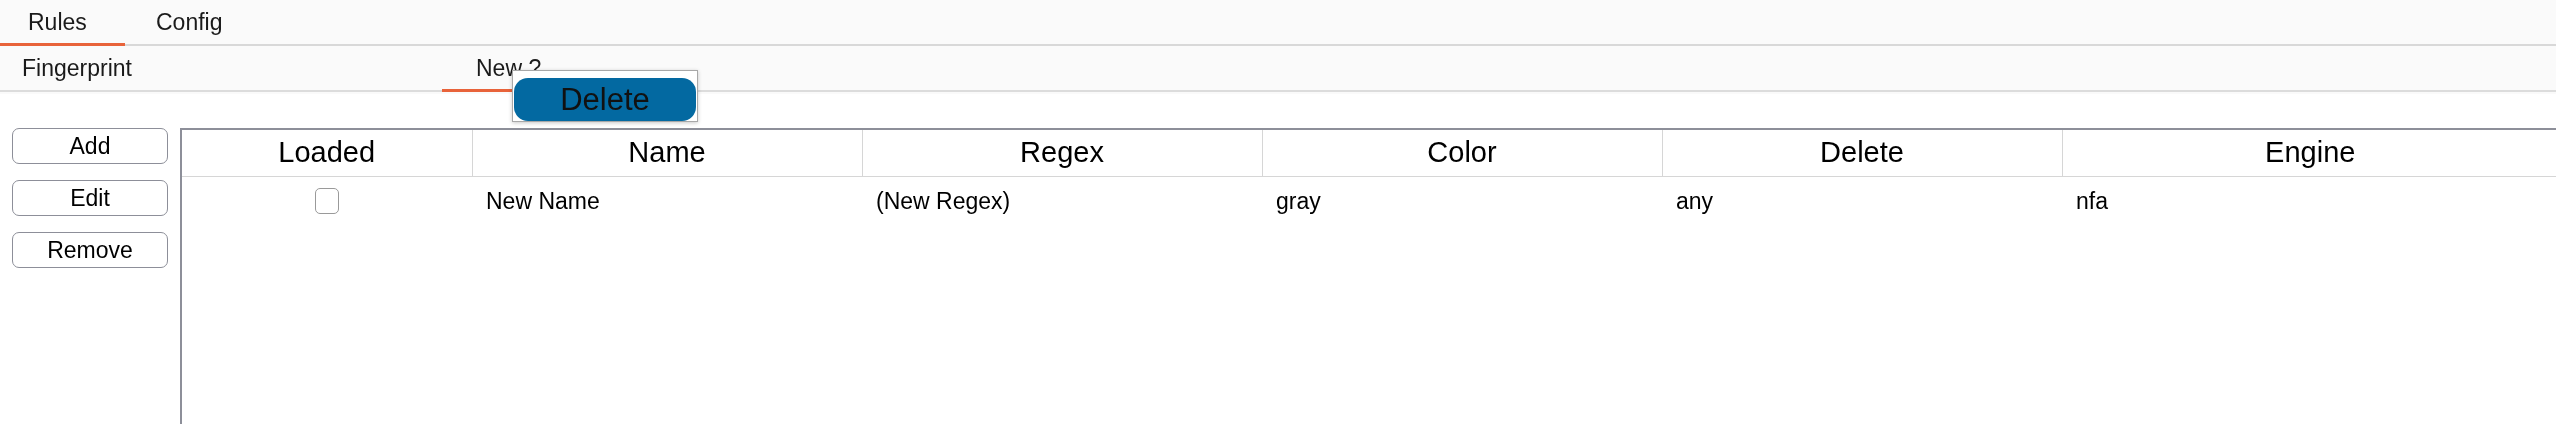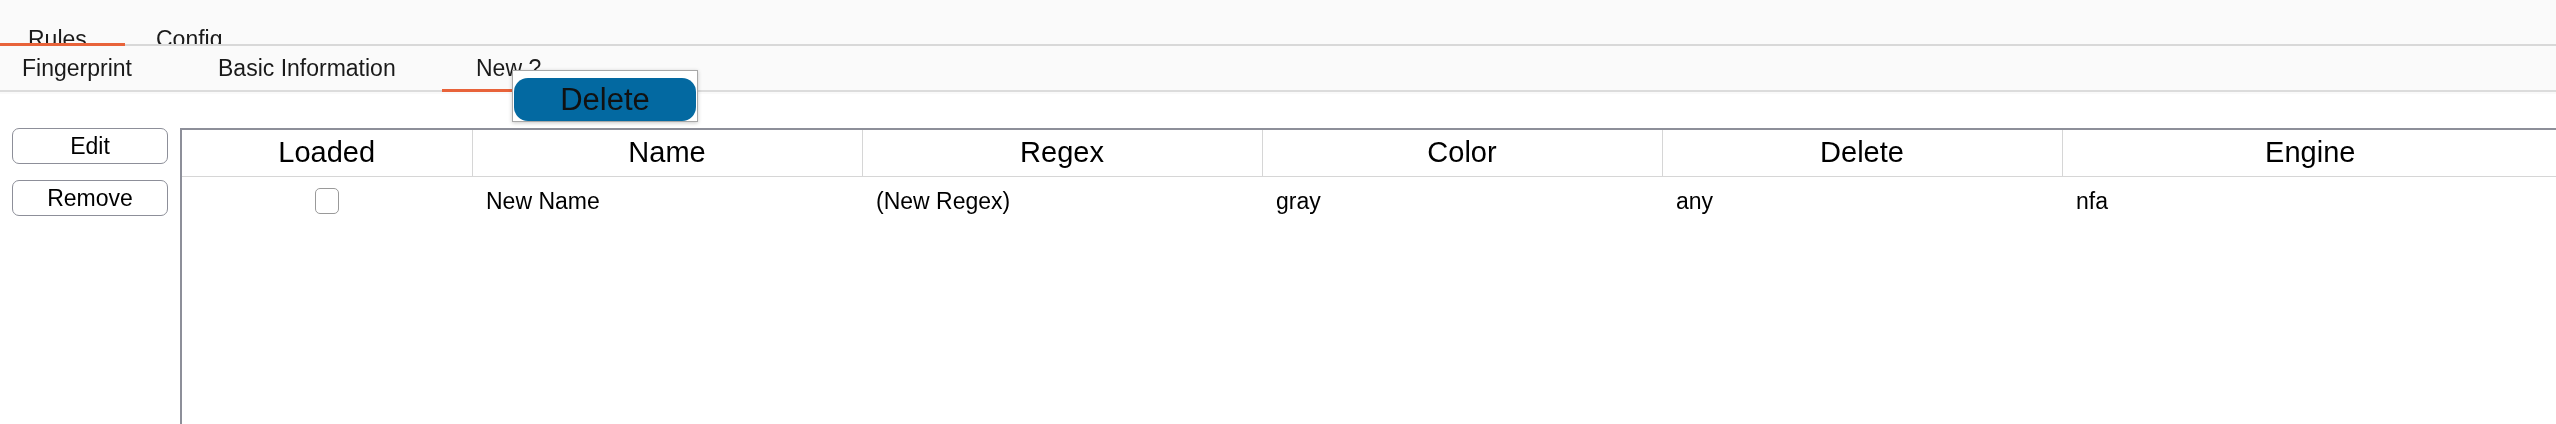--- a/index.html
+++ b/index.html
@@ -37,28 +37,27 @@
   .tabstrip .tab-underline-active {
     position: absolute;
     left: 0;
     top: 43px;
     width: 125px;
     height: 3px;
     background: #e8633a;
   }
   .tab-item {
     position: absolute;
-    top: 17px;
+    top: 0;
     height: 44px;
     line-height: 44px;
     font-size: 23px;
     color: #1a1a1a;
     white-space: nowrap;
     cursor: default;
-    text-decoration: underline;
   }
   .tab-rules  { left: 28px; }
   .tab-config { left: 156px; }
 
   
   .subtabstrip {
     position: absolute;
     left: 0;
     top: 46px;
     width: 2556px;
@@ -218,31 +217,31 @@
 
 <div class="tabstrip">
   <div class="tab-item tab-rules">Rules</div>
   <div class="tab-item tab-config">Config</div>
   <div class="tab-underline-track"></div>
   <div class="tab-underline-active"></div>
 </div>
 
 <div class="subtabstrip">
   <div class="subtab-item subtab-fingerprint">Fingerprint</div>
-  <div class="subtab-item subtab-basic">Basic Information</div>
   <div class="subtab-item subtab-new">New ?</div>
   <div class="sub-underline-track"></div>
   <div class="sub-underline-active"></div>
 </div>
 
 <div class="context-menu">
   <div class="menu-item">Delete</div>
 </div>
 
 <div class="btn-column">
+  <button class="side-btn">Add</button>
   <button class="side-btn">Edit</button>
   <button class="side-btn">Remove</button>
 </div>
 
 <div class="table-wrap">
   <table class="grid-table">
     <colgroup>
       <col class="col-loaded">
         <col class="col-name">
         <col class="col-regex">

